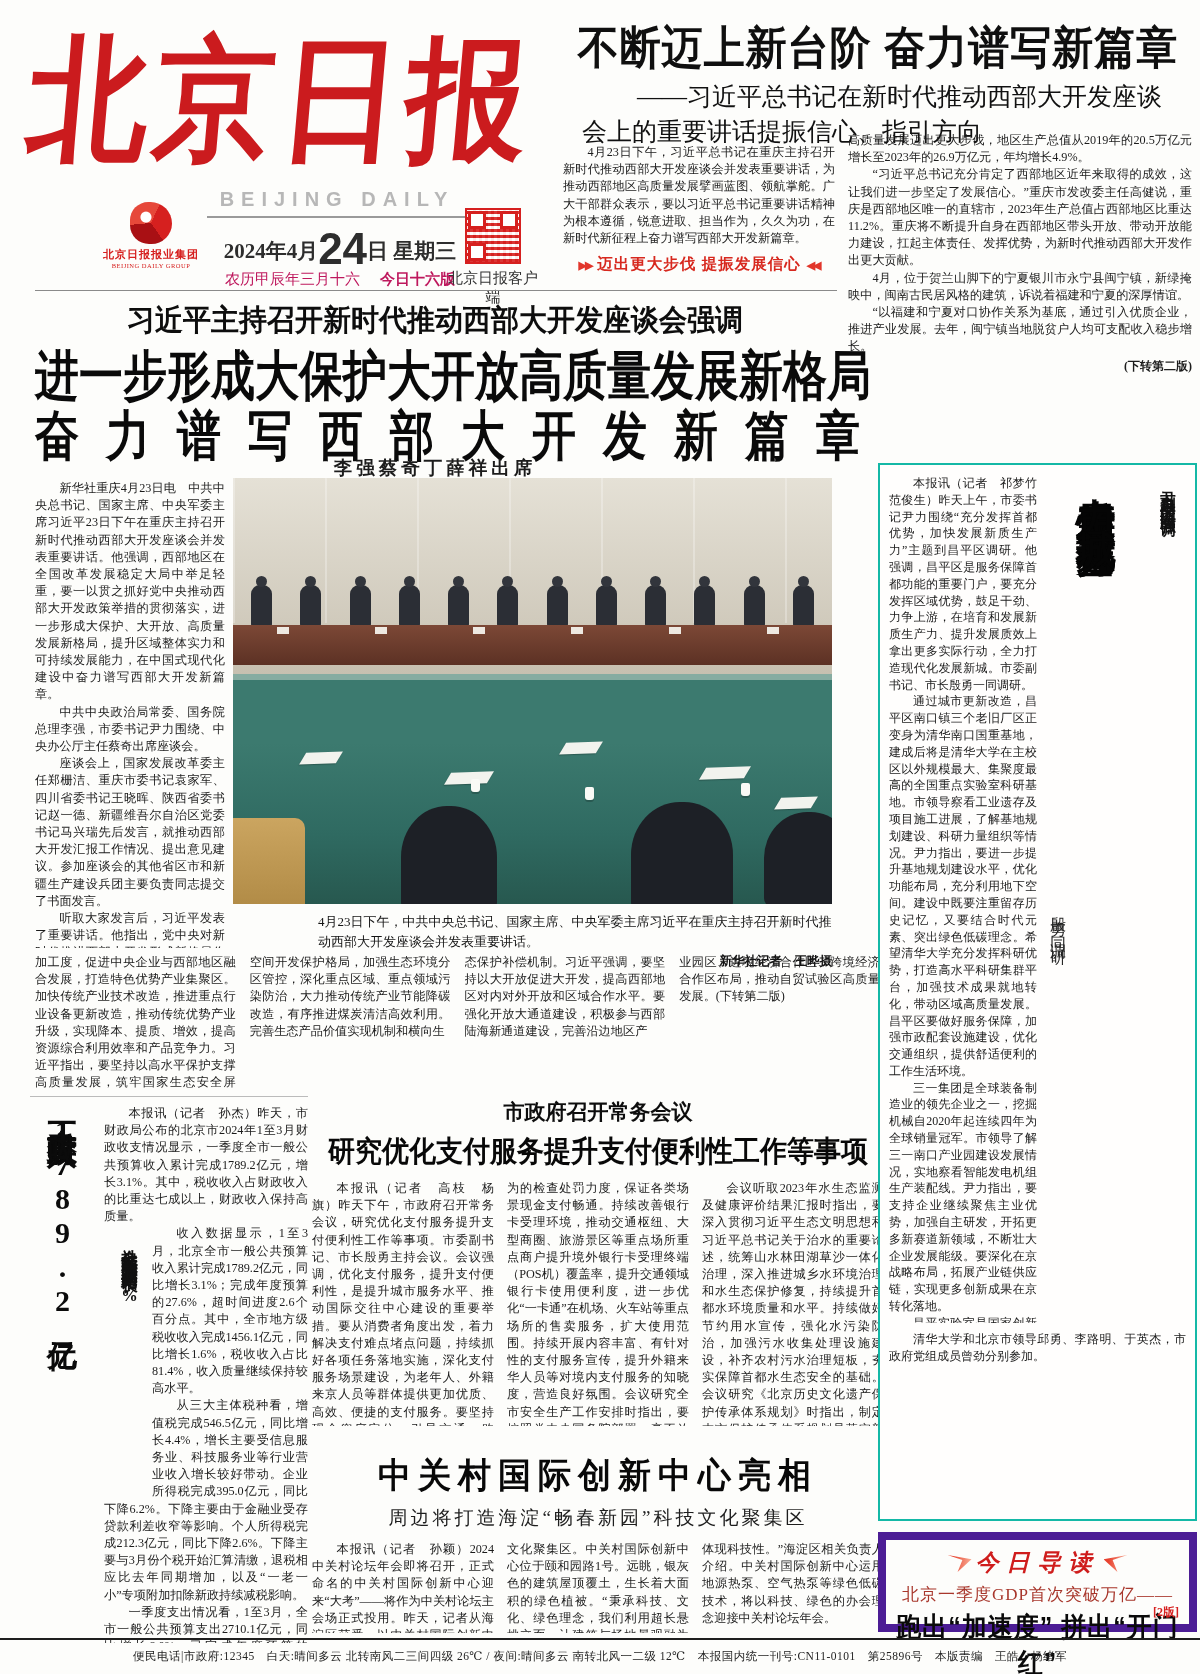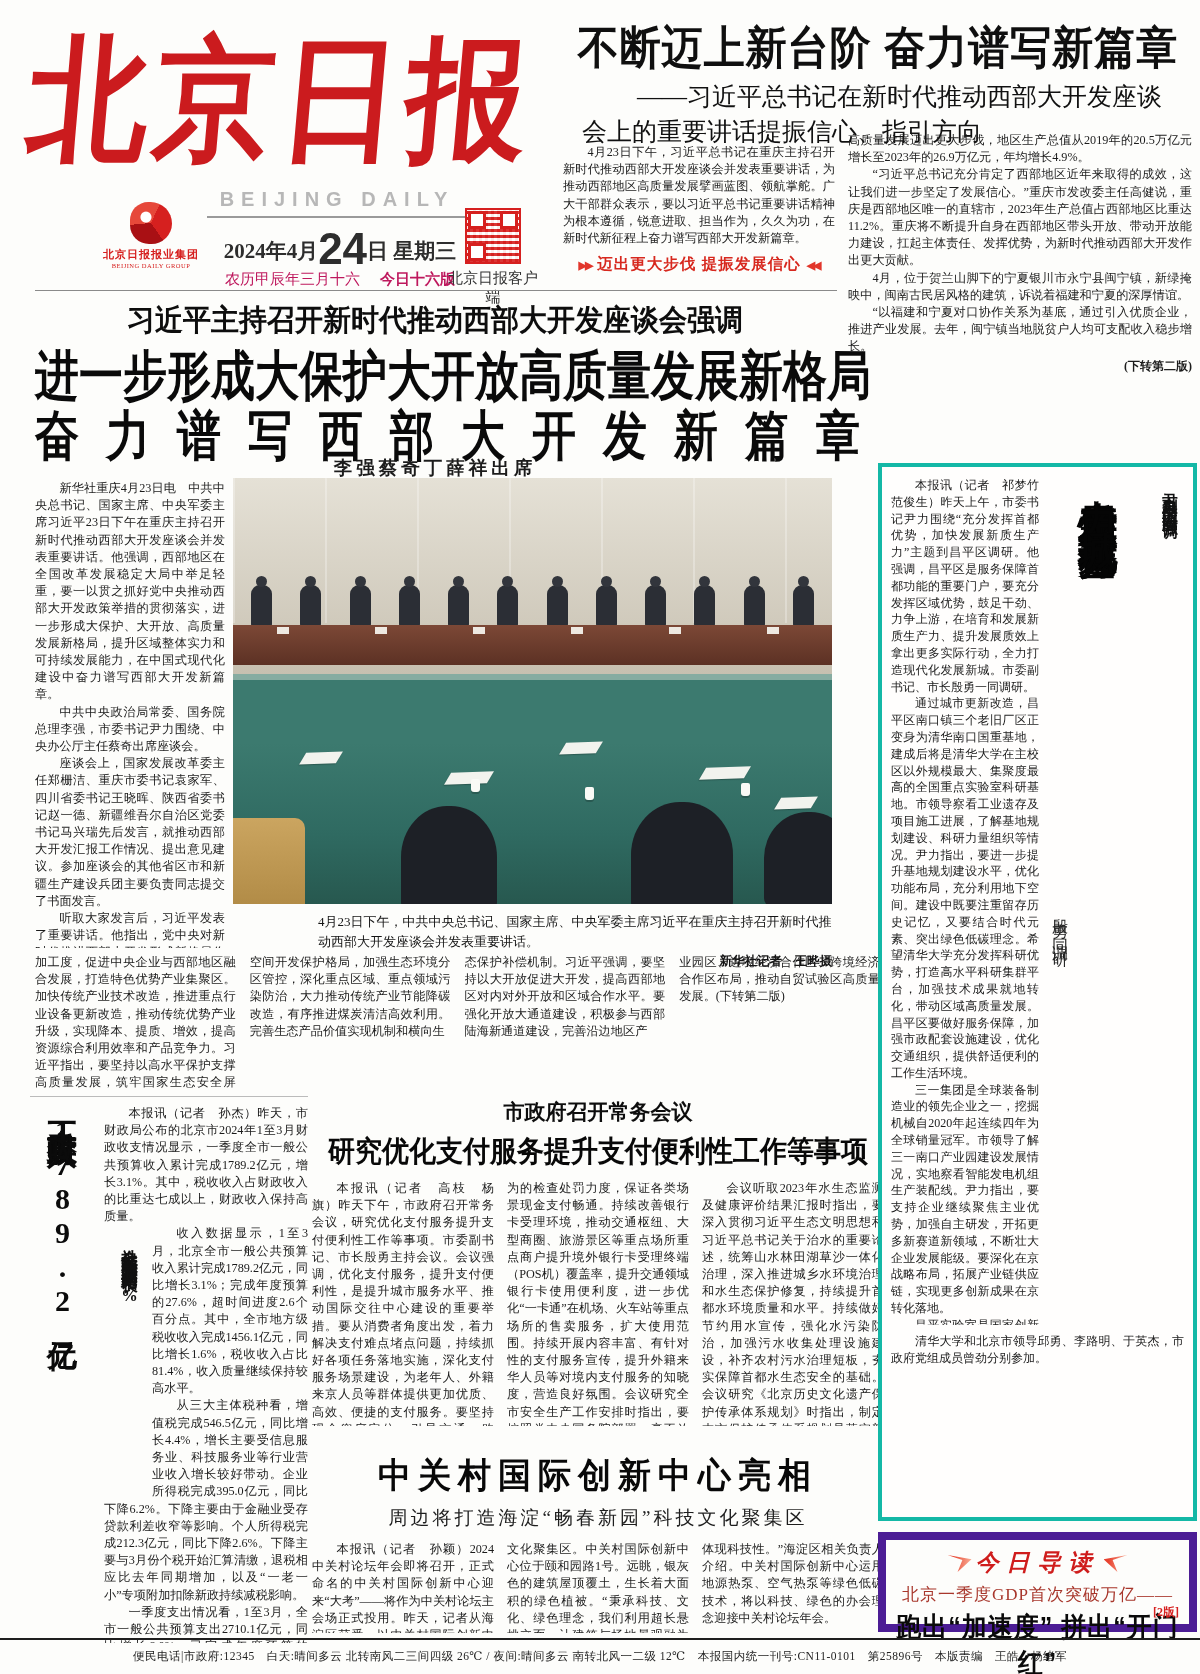--- a/index.html
+++ b/index.html
@@ -106,21 +106,21 @@
 
   
   .zgc{left:312px;top:1452px;width:572px;}
   .zgc-head{text-align:center;font-weight:900;font-size:33px;letter-spacing:7px;white-space:nowrap;
       transform:scaleY(1.05);transform-origin:center top;color:#080808;}
   .zgc-sub{text-align:center;font-size:19px;letter-spacing:3px;margin-top:8px;color:#1e1e1e;}
   .zgc-cols{margin-top:10px;display:flex;gap:13px;height:92px;overflow:hidden;}
   .zgc-cols .zcol{flex:1;overflow:hidden;}
 
   
-  .redbox{left:878px;top:463px;width:319px;height:1058px;border:4px solid #14b8a6;box-sizing:border-box;
+  .redbox{left:878px;top:463px;width:319px;height:1058px;border:2px solid #14b8a6;box-sizing:border-box;
       padding:10px 9px 8px;background:#fffefd;}
   .rb-flex{display:flex;gap:10px;height:848px;}
   .rb-left{width:148px;overflow:hidden;}
   .rb-left p{font-size:12px;line-height:16.8px;}
   .rb-right{width:131px;position:relative;}
   .rb-kicker{position:absolute;right:0;top:4px;writing-mode:vertical-rl;text-orientation:upright;
       font-weight:700;font-size:15.5px;letter-spacing:3px;height:340px;color:#111;}
   .rb-title{position:absolute;left:26px;top:0;writing-mode:vertical-rl;text-orientation:upright;
       font-family:"Liberation Sans","DejaVu Sans",sans-serif;font-weight:900;font-size:39px;line-height:46px;
       letter-spacing:-1px;height:100%;color:#050505;}

